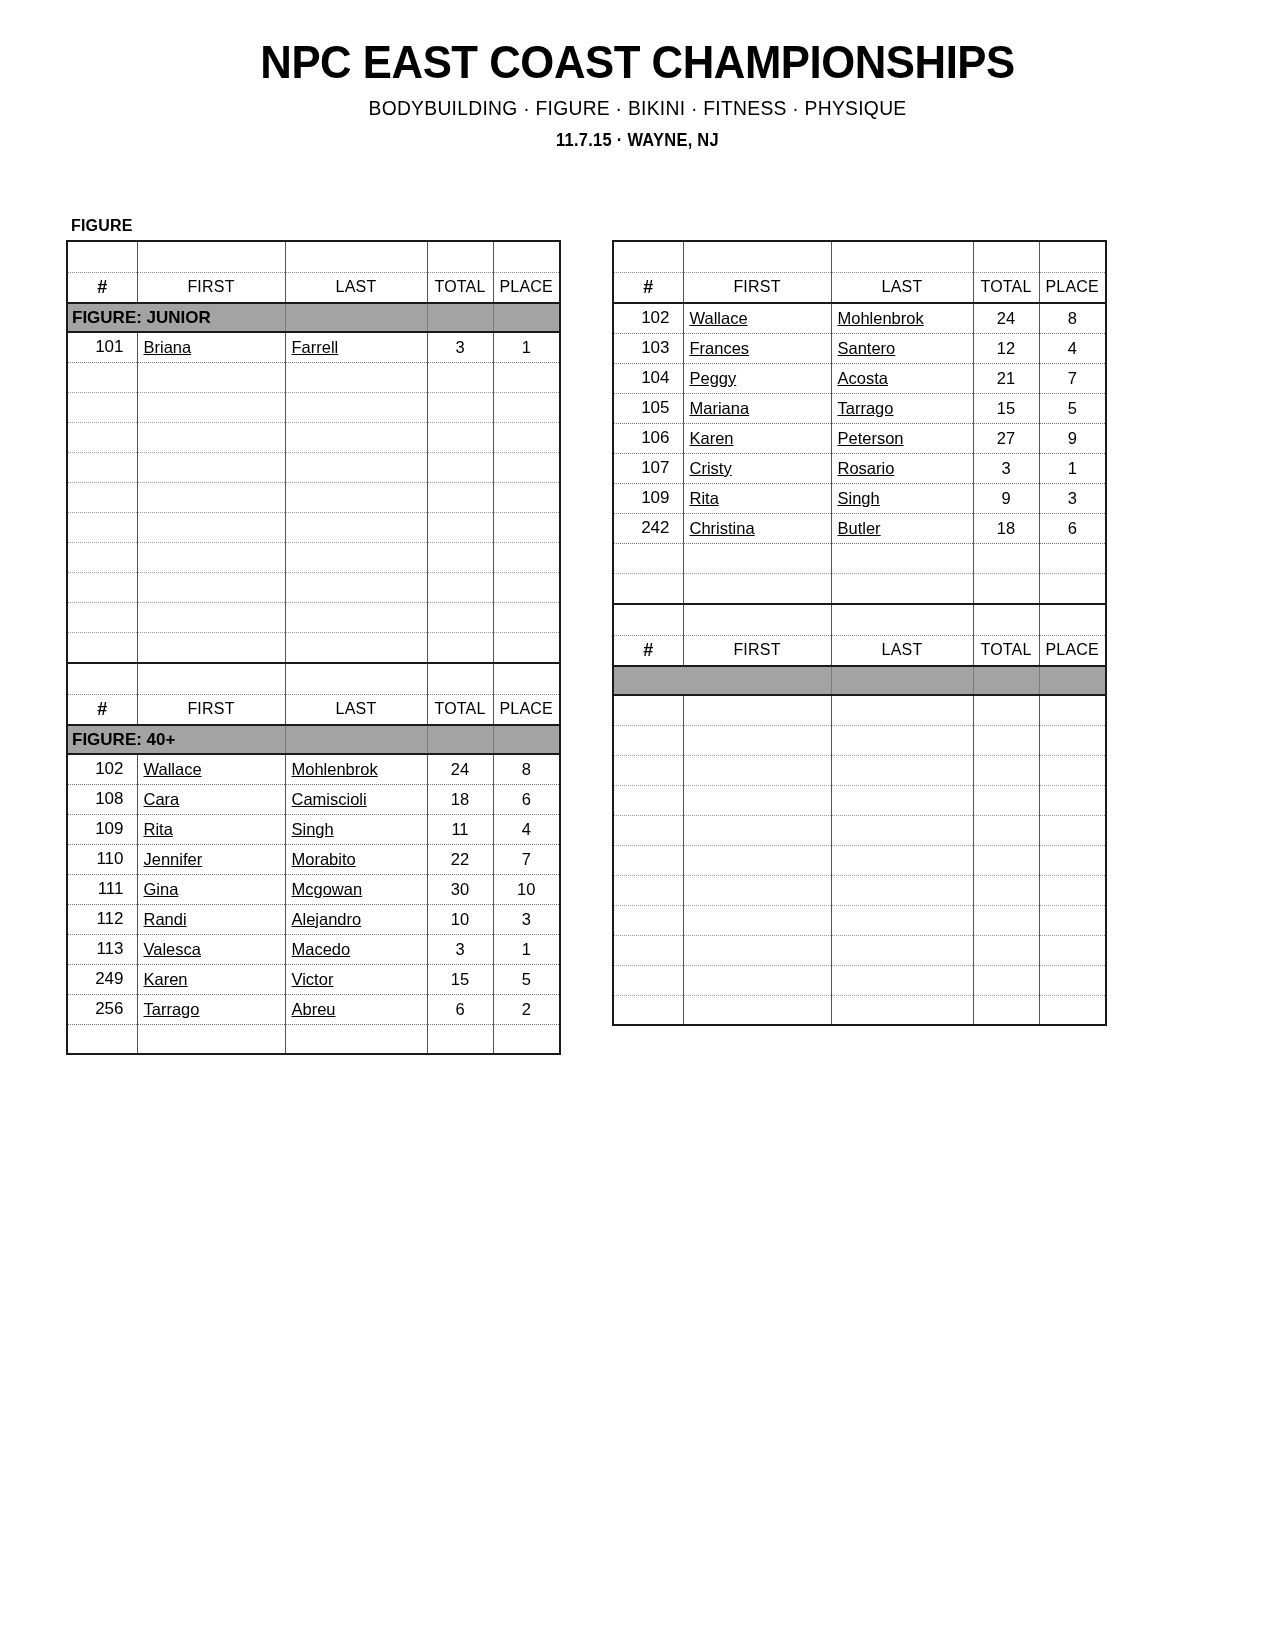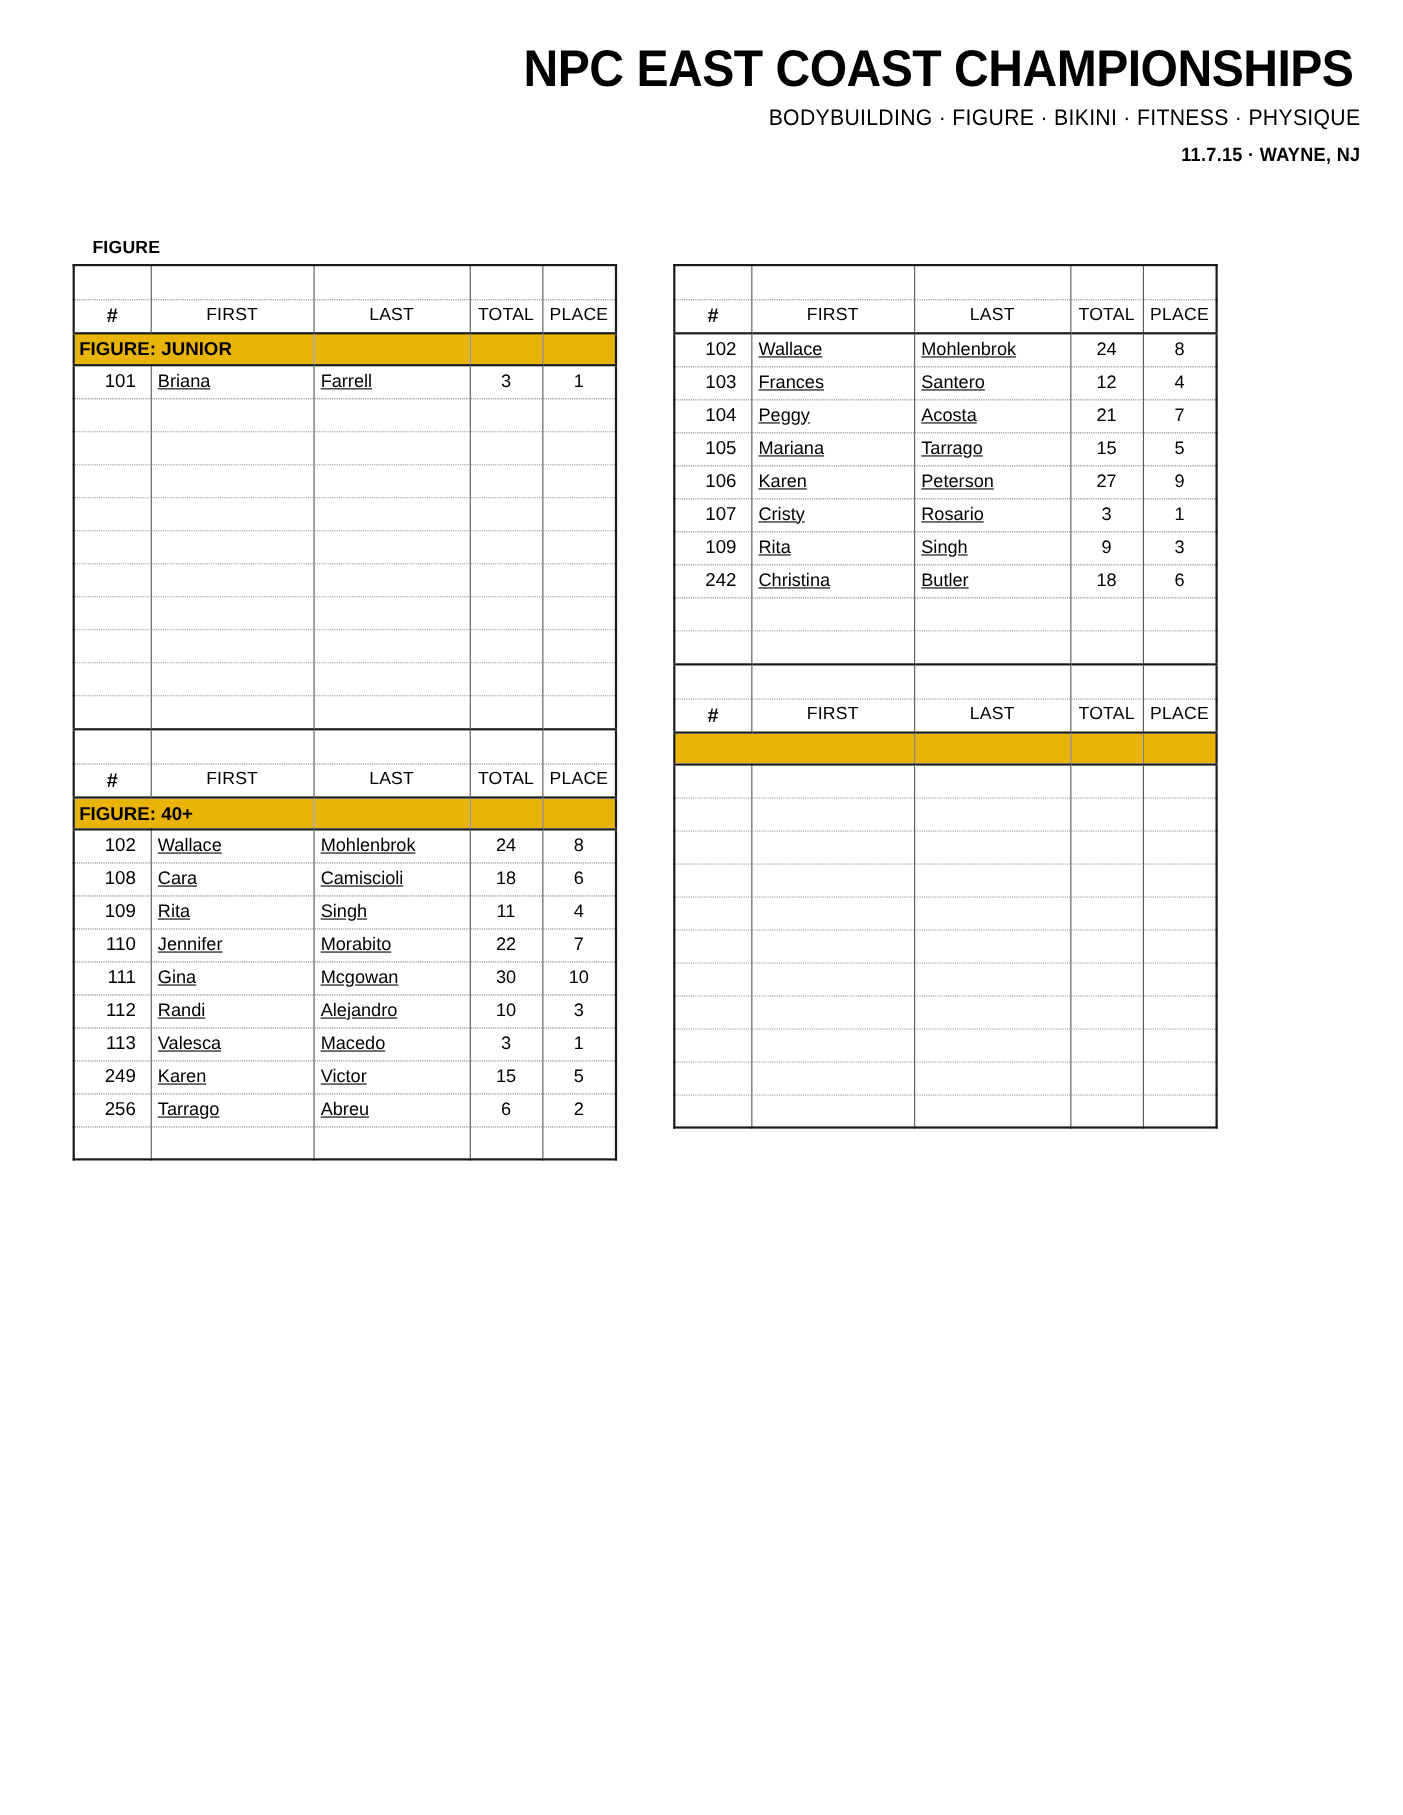--- a/index.html
+++ b/index.html
@@ -6,21 +6,21 @@
   body {
     width:1275px; height:1650px;
     background:#ffffff;
     font-family:"Liberation Sans", sans-serif;
     color:#000000;
     -webkit-font-smoothing:antialiased;
   }
   .page { position:relative; width:1275px; height:1650px; }
 
   
-  .header { text-align:right; padding-top:38px; }
+  .header { text-align:center; padding-top:38px; }
   .title {
     font-family:"Liberation Sans", sans-serif;
     font-weight:bold;
     font-size:47px;
     letter-spacing:-0.5px;
     line-height:1.0;
     transform:scaleX(0.93);
     transform-origin:center;
     color:#000;
   }
@@ -37,21 +37,21 @@
     font-weight:bold;
     letter-spacing:0.3px;
     margin-top:10px;
     transform:scaleX(0.94);
     transform-origin:center;
   }
 
   
   .division-label {
     position:absolute;
-    left:84px; top:217px;
+    left:71px; top:217px;
     font-size:16px;
     font-weight:bold;
     letter-spacing:0.2px;
   }
 
   
   .tables { position:absolute; top:240px; left:0; width:1275px; }
   .col-left  { position:absolute; left:66px;  top:0; }
   .col-right { position:absolute; left:612px; top:0; }
 
@@ -86,21 +86,21 @@
   tr.headrow td     {
     height:31px;
     text-align:center;
     font-size:16px;
     letter-spacing:0.2px;
     border-bottom:2px solid #1a1a1a;
   }
   tr.headrow td.hnum { font-weight:bold; font-size:18px; }
   tr.section td {
     height:29px;
-    background:#eab308;
+    background:#a3a3a3;
     border-bottom:2px solid #1a1a1a;
     border-left-color:#7d7d7d;
     border-right-color:#7d7d7d;
   }
   tr.section td.sec-title {
     font-weight:bold;
     font-size:17px;
     text-align:left;
     padding-left:4px;
     border-right:none;

